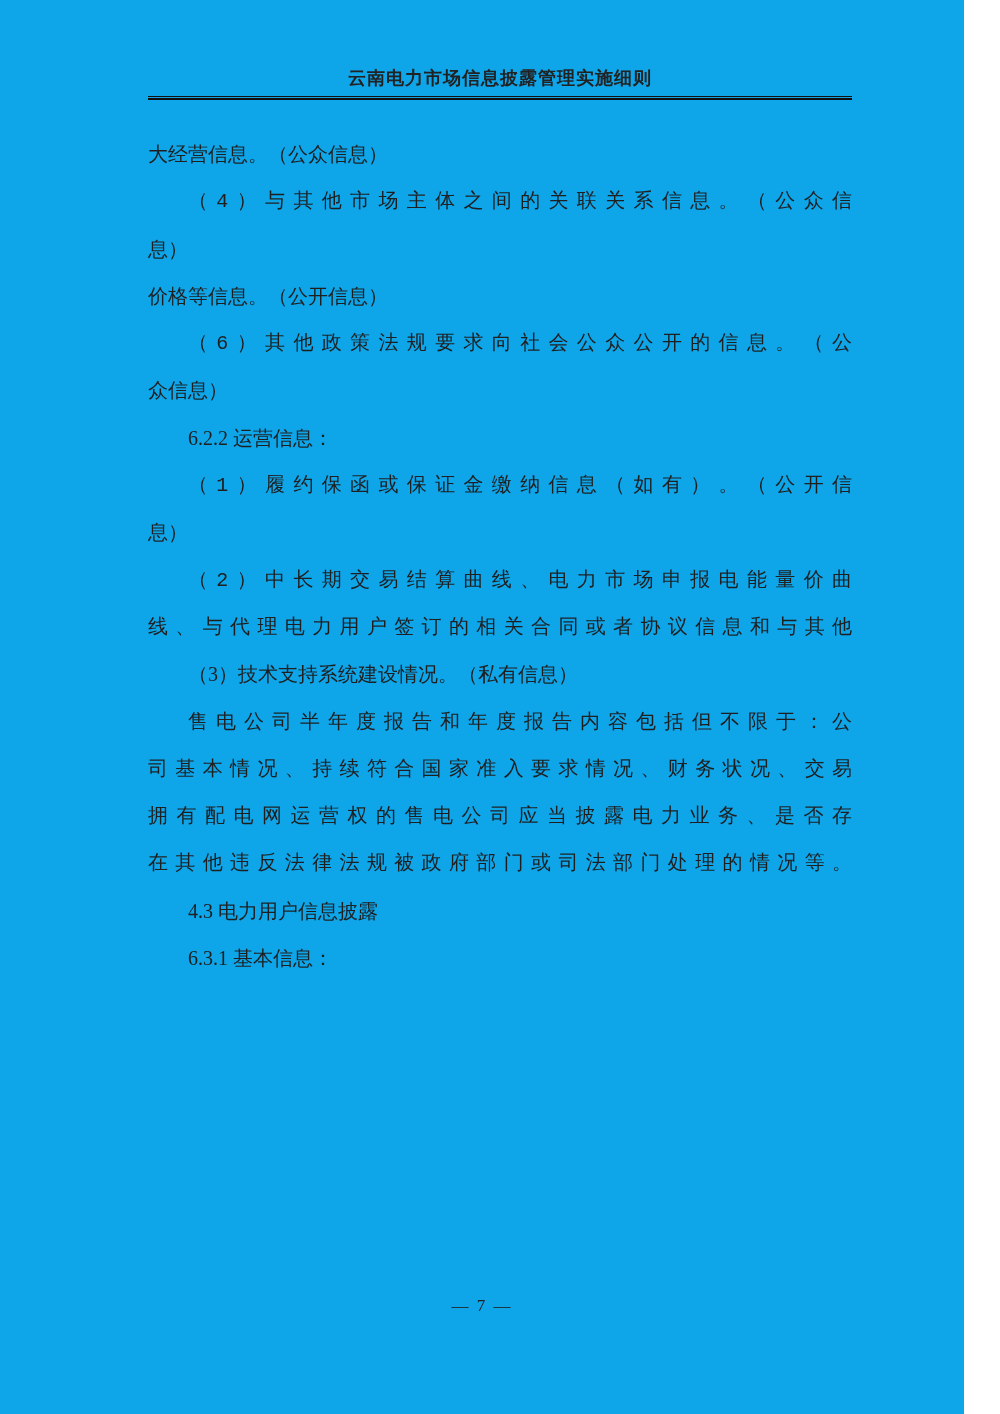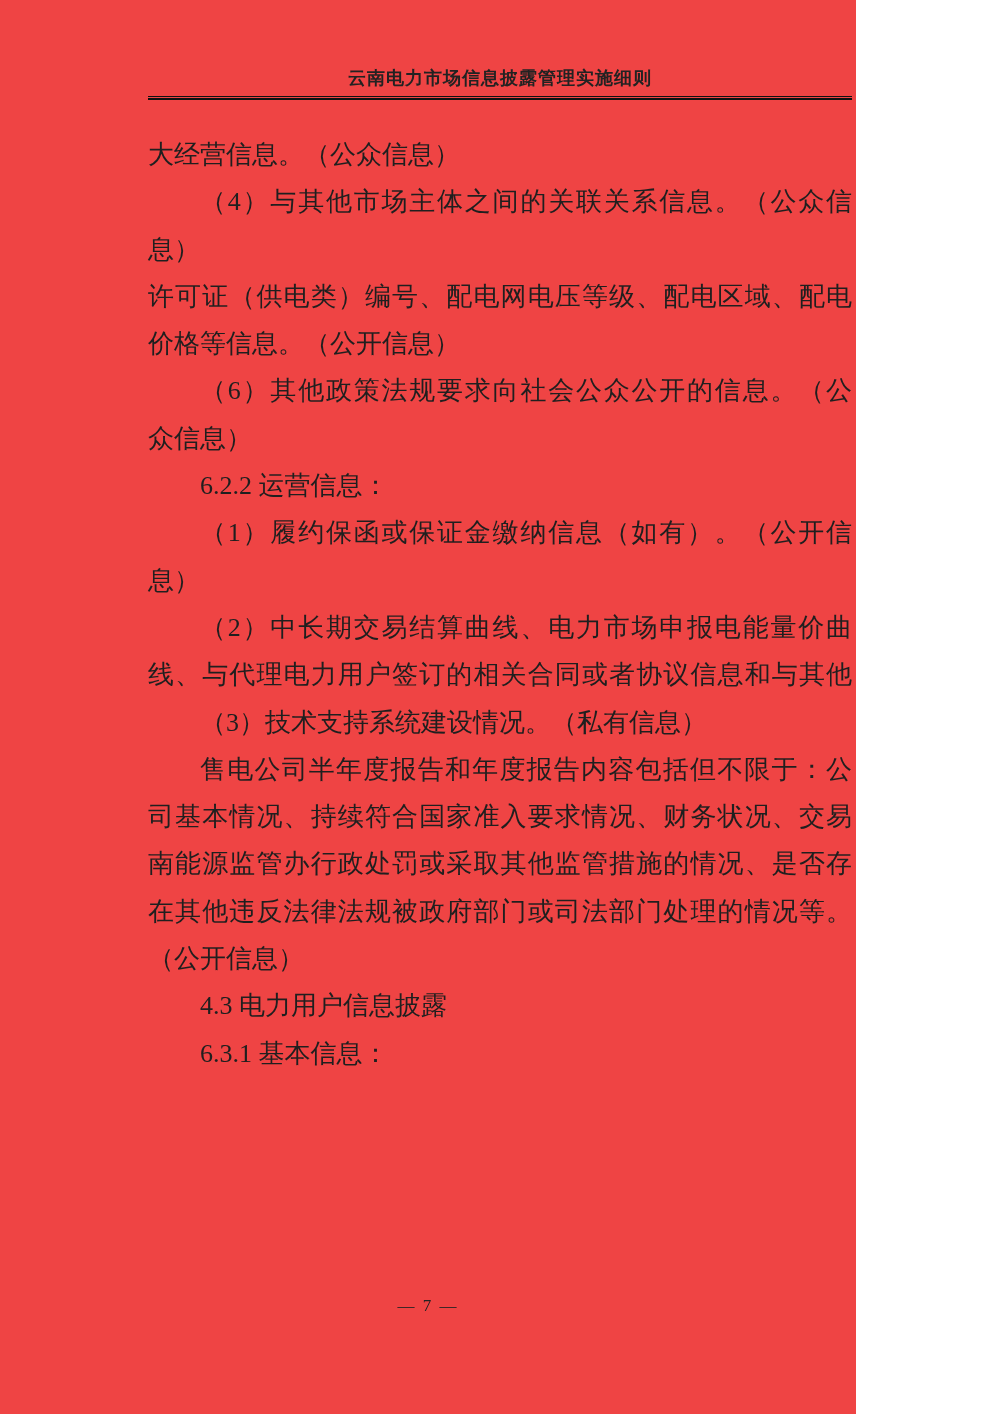--- a/index.html
+++ b/index.html
@@ -2,23 +2,23 @@
 <html lang="zh"><head>
 <meta charset="utf-8">
 <style>
   html, body {
     margin: 0;
     padding: 0;
     background: #ffffff;
   }
   .page {
     position: relative;
-    width: 856px;
+    width: 964px;
     height: 1414px;
-    background: #ef4444;
+    background: #0ea5e9;
     overflow: hidden;
     font-family: "Liberation Serif", serif;
     color: #1e1e1e;
   }
   
   .header {
     position: absolute;
     top: 0;
     left: 148px;
     width: 704px;
@@ -49,29 +49,30 @@
   
   .content {
     position: absolute;
     top: 131px;
     left: 148px;
     width: 704px;
   }
   .line {
     height: 47.3px;
     line-height: 47.3px;
-    font-size: 26px;
+    font-size: 20px;
     color: #1f1f1f;
     white-space: pre;
     overflow: visible;
   }
   .line.j {           
     white-space: normal;
     text-align: justify;
     text-align-last: justify;
+    font-family: Liberation Mono, monospace;
   }
   .line.i {           
     text-indent: 2em;
   }
   
   .footer {
     position: absolute;
     top: 1296px;
     left: 0;
     width: 100%;
@@ -94,35 +95,33 @@
       <div class="rule-thin"></div>
       <div class="rule-gap"></div>
       <div class="rule-thick"></div>
     </div>
   </div>
 
   <div class="content">
     <div class="line">大经营信息。（公众信息）</div>
     <div class="line i j">（4）与其他市场主体之间的关联关系信息。（公众信</div>
     <div class="line">息）</div>
-    <div class="line j">许可证（供电类）编号、配电网电压等级、配电区域、配电</div>
     <div class="line">价格等信息。（公开信息）</div>
     <div class="line i j">（6）其他政策法规要求向社会公众公开的信息。（公</div>
     <div class="line">众信息）</div>
     <div class="line i">6.2.2 运营信息：</div>
     <div class="line i j">（1）履约保函或保证金缴纳信息（如有）。（公开信</div>
     <div class="line">息）</div>
     <div class="line i j">（2）中长期交易结算曲线、电力市场申报电能量价曲</div>
     <div class="line j">线、与代理电力用户签订的相关合同或者协议信息和与其他</div>
     <div class="line i">（3）技术支持系统建设情况。（私有信息）</div>
     <div class="line i j">售电公司半年度报告和年度报告内容包括但不限于：公</div>
     <div class="line j">司基本情况、持续符合国家准入要求情况、财务状况、交易</div>
-    <div class="line j">南能源监管办行政处罚或采取其他监管措施的情况、是否存</div>
+    <div class="line j">拥有配电网运营权的售电公司应当披露电力业务、是否存</div>
     <div class="line j">在其他违反法律法规被政府部门或司法部门处理的情况等。</div>
-    <div class="line">（公开信息）</div>
     <div class="line i">4.3 电力用户信息披露</div>
     <div class="line i">6.3.1 基本信息：</div>
   </div>
 
   <div class="footer">
     <span class="page-number">— 7 —</span>
   </div>
 
 </div>
 

